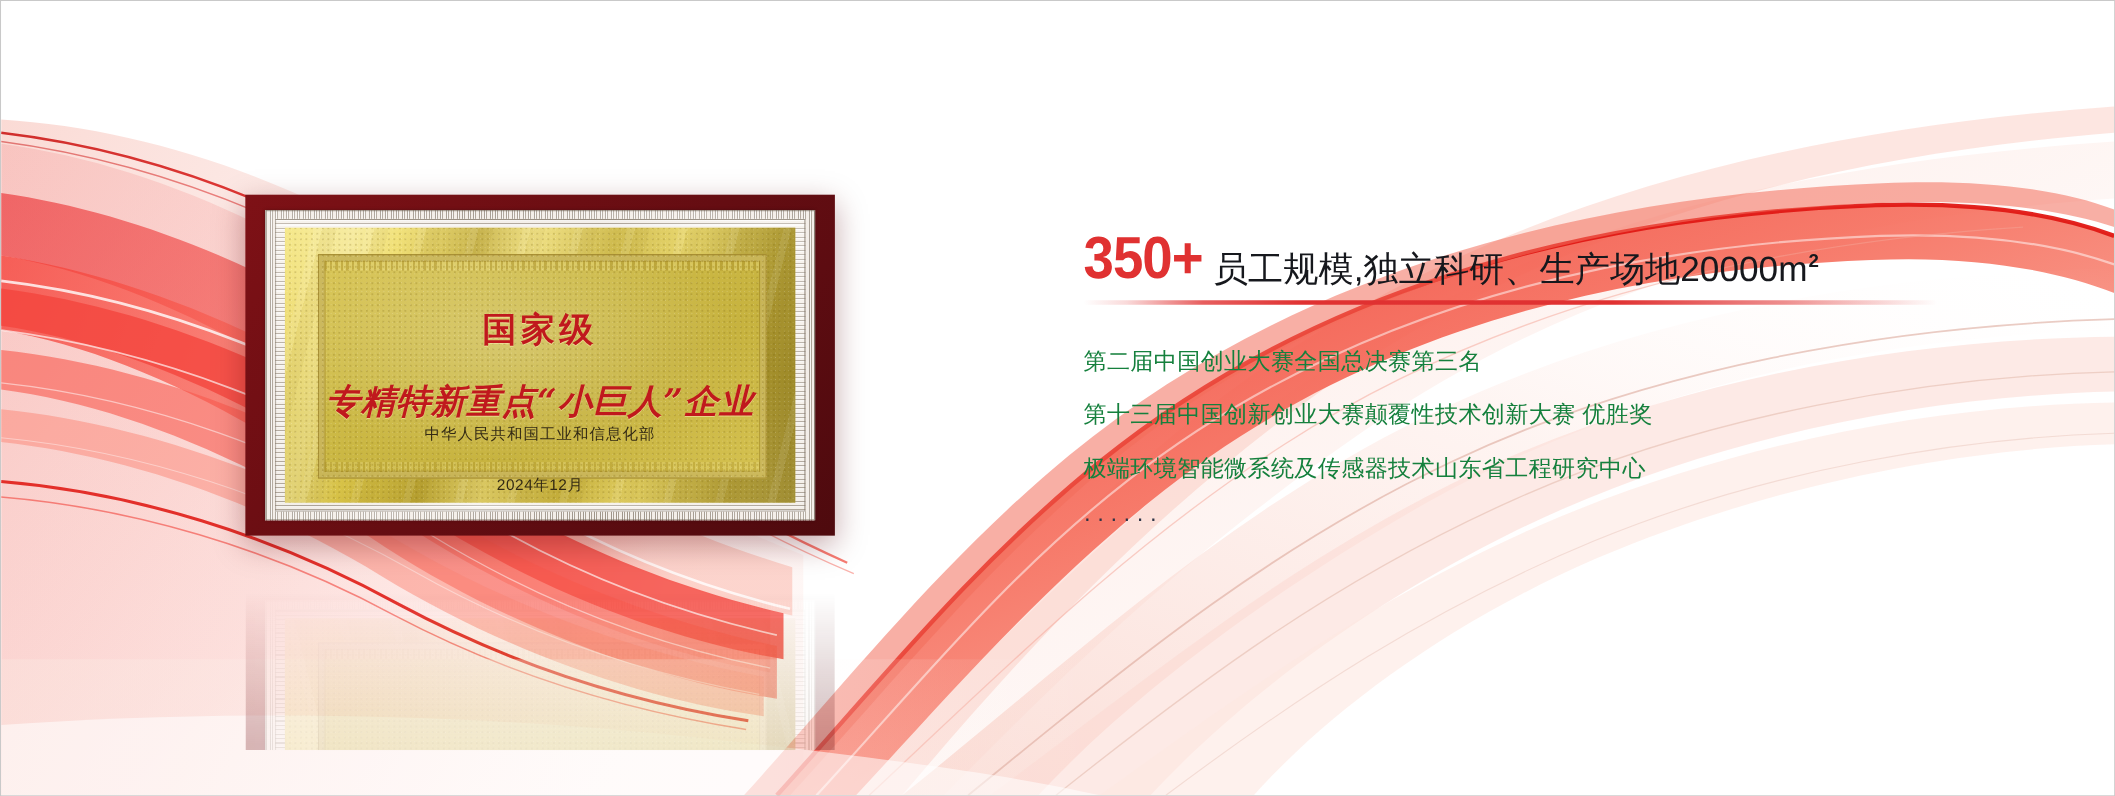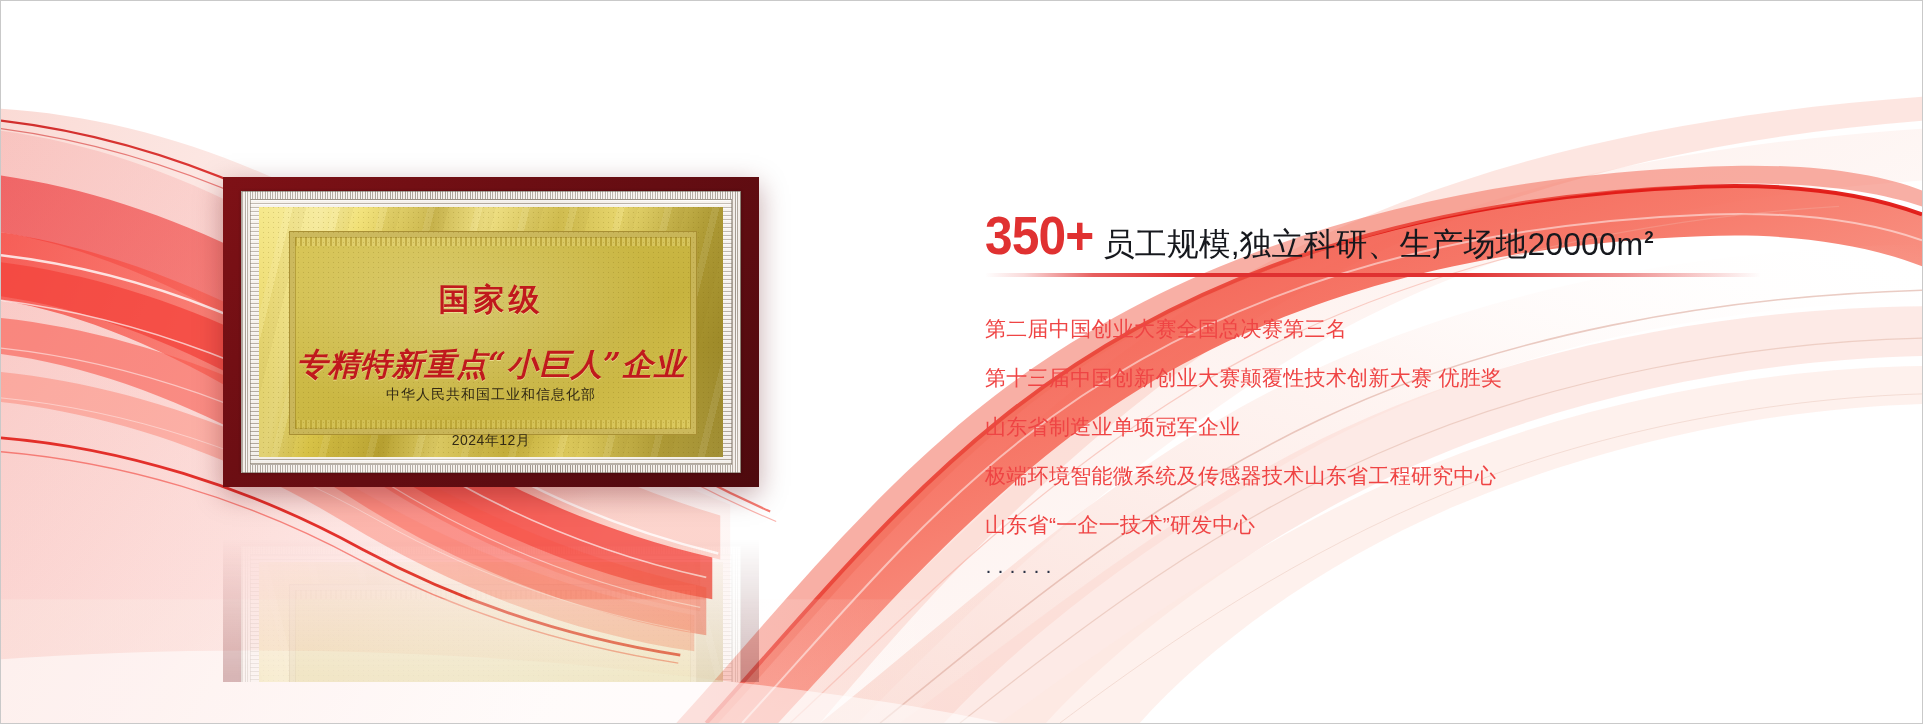--- a/index.html
+++ b/index.html
@@ -232,21 +232,21 @@
   }
 
   #award-list{
     margin-top:41px;
     list-style:none;
     padding:0;
     margin-left:0;
   }
   #award-list li{
     font-size:21px;
-    color:#ef4444;
+    color:#15803d;
     line-height:1;
     margin-bottom:28px;
     letter-spacing:.3px;
     white-space:nowrap;
   }
   #award-list li.ellipsis-row{
     margin-top:-4px;
     letter-spacing:5px;
     font-size:21px;
     color:#2b3346;
@@ -425,21 +425,19 @@
       <span class="big-number">350+</span>
       <span class="headline-text">员工规模,独立科研、生产场地20000m</span>
       <span class="headline-sup">2</span>
     </div>
 
     <div id="headline-rule"></div>
 
     <ul id="award-list">
       <li>第二届中国创业大赛全国总决赛第三名</li>
       <li>第十三届中国创新创业大赛颠覆性技术创新大赛 优胜奖</li>
-      <li>山东省制造业单项冠军企业</li>
       <li>极端环境智能微系统及传感器技术山东省工程研究中心</li>
-      <li>山东省“一企一技术”研发中心</li>
       <li class="ellipsis-row">······</li>
     </ul>
 
   </div>
 
 </div>
 
 </body></html>

